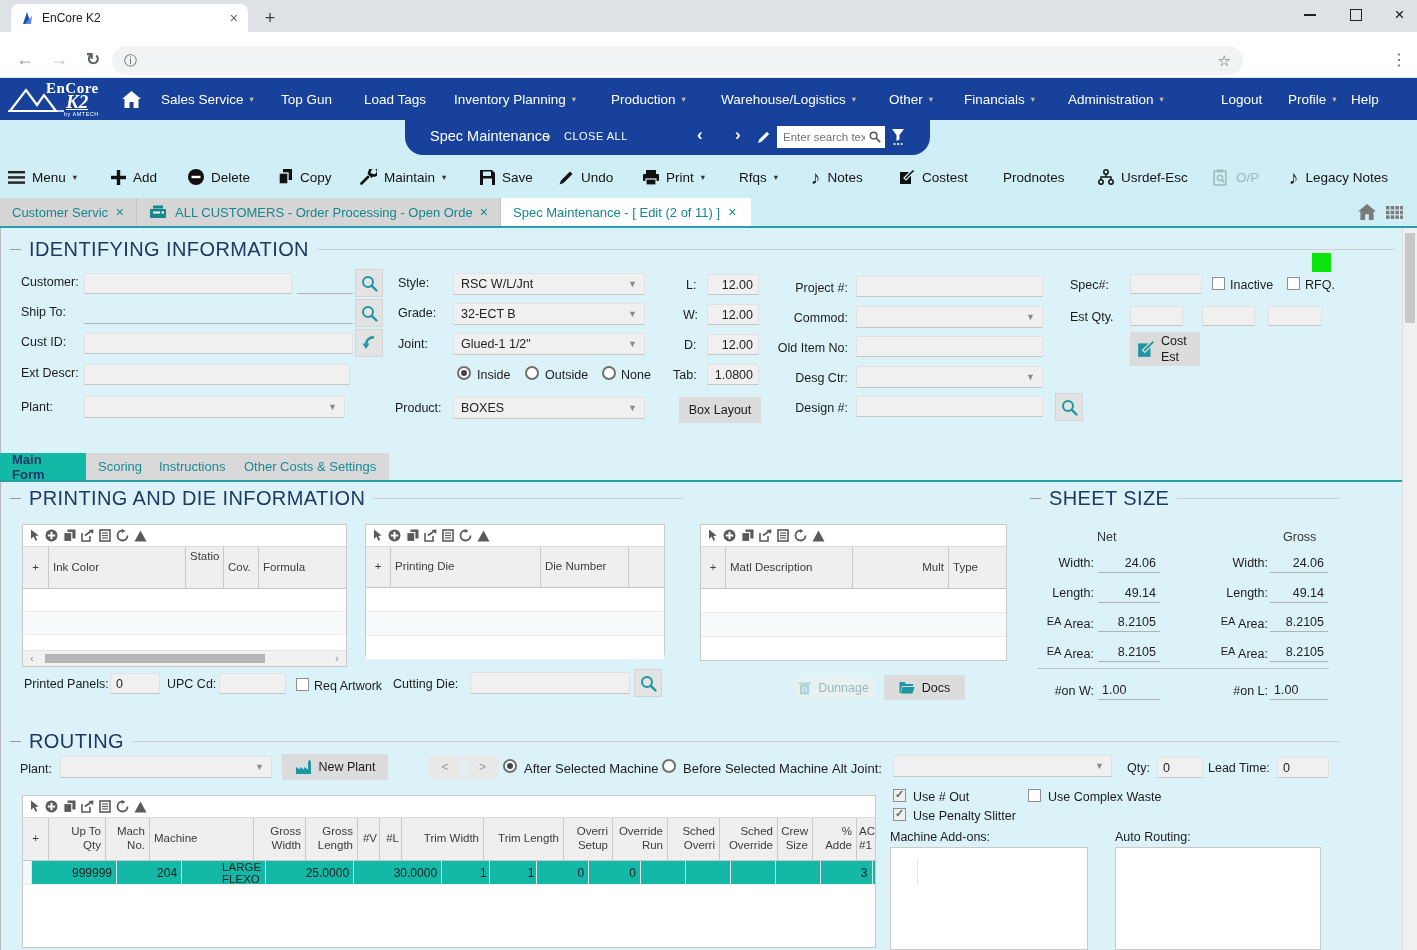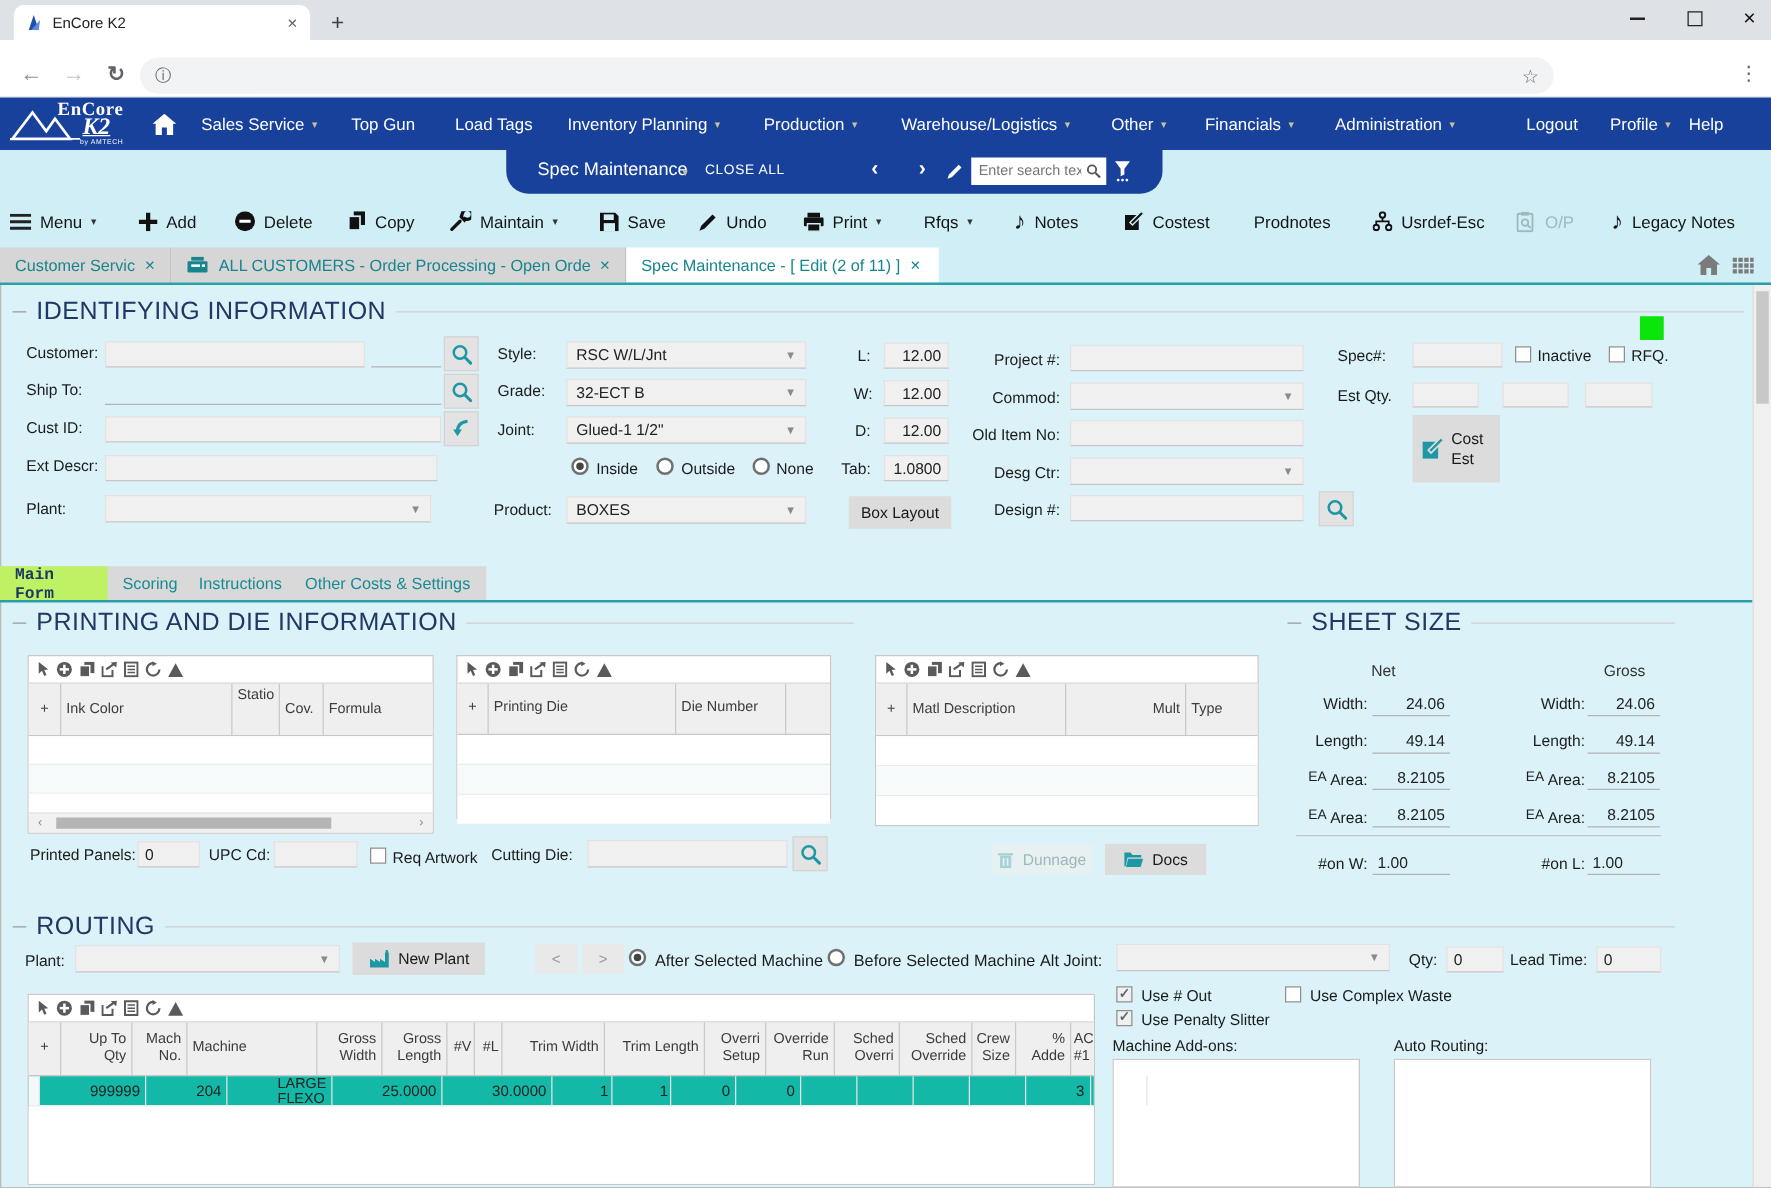--- a/index.html
+++ b/index.html
@@ -433,30 +433,30 @@
   <span class="lb" style="left:1070px;top:278px;">Spec#:</span>
   <input class="fld" style="left: 1130px; top: 274px; width: 72px; height: 20px;">
   <span class="cb" style="left:1212px;top:277px;"></span>
   <span class="lb" style="left:1230px;top:278px;">Inactive</span>
   <span class="cb" style="left:1287px;top:277px;"></span>
   <span class="lb" style="left:1305px;top:278px;">RFQ.</span>
   <span class="lb" style="left:1070px;top:310px;">Est Qty.</span>
   <input class="fld" style="left: 1130px; top: 306px; width: 53px; height: 20px;">
   <input class="fld" style="left: 1202px; top: 306px; width: 53px; height: 20px;">
   <input class="fld" style="left: 1268px; top: 306px; width: 54px; height: 20px;">
-  <div class="gbtn" style="left:1130px;top:332px;width:70px;height:54px;gap:6px;padding:0 6px;">
+  <div class="gbtn" style="left:1130px;top:332px;width:70px;height:34px;gap:6px;padding:0 6px;">
     <svg width="18" height="18" viewBox="0 0 16 16" style="flex:none;">
         <rect x="1" y="3" width="11" height="12" fill="#1d97a3"></rect>
         <path d="M5,9 L14,0 L16,2 L7,11 Z" fill="#1d97a3" stroke="#dcdcdc" stroke-width="1.2"></path>
       </svg>
     <span style="width:32px;line-height:1.3;">Cost Est</span>
   </div>
 
   <div class="abs" style="left:0;top:453px;width:389px;height:27px;background:#d9d9d9;"></div>
-  <div class="ftab" style="left:0;top:453px;width:86px;background:#bef264;color:#1f3864;font-weight:bold;font-family:Liberation Mono, monospace;">
+  <div class="ftab" style="left:0;top:453px;width:86px;background:#14b8a6;color:#1f3864;font-weight:bold;">
       <span>Main Form</span>
     </div>
   <div class="ftab" style="left:86px;top:453px;">
       <span>Scoring</span>
     </div>
   <div class="ftab" style="left:147px;top:453px;">
       <span>Instructions</span>
     </div>
   <div class="ftab" style="left:232px;top:453px;">
       <span>Other Costs &amp; Settings</span>

